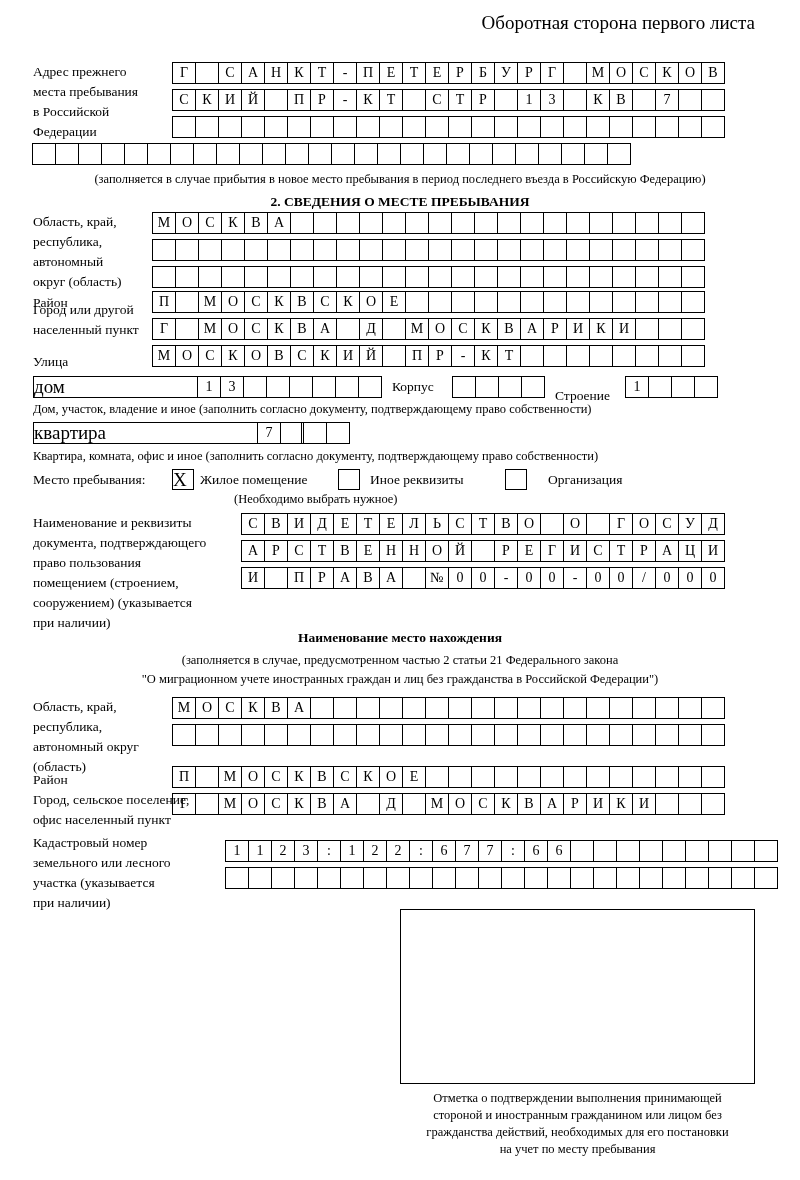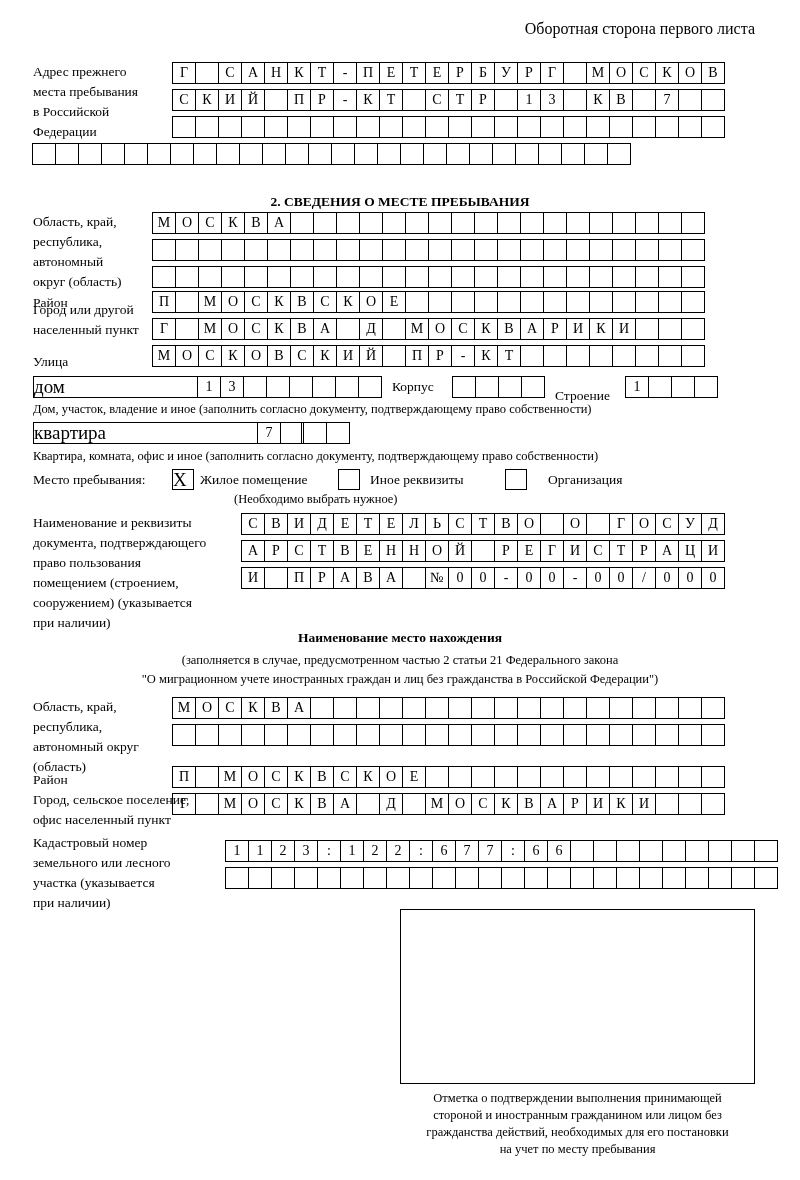--- a/index.html
+++ b/index.html
@@ -16,22 +16,22 @@
   }
   .page {
     position: relative;
     width: 800px;
     height: 1180px;
     box-sizing: border-box;
   }
   .hdr-right {
     position: absolute;
     right: 45px;
-    top: 20px;
-    font-size: 16px;
+    top: 12px;
+    font-size: 19px;
   }
   .lbl {
     position: absolute;
     font-size: 13.5px;
     line-height: 20px;
     white-space: pre-line;
   }
   .cells {
     position: absolute;
     display: flex;
@@ -196,20 +196,21 @@
       <div class="cell"></div>
       <div class="cell"></div>
       <div class="cell"></div>
       <div class="cell"></div>
       <div class="cell"></div>
       <div class="cell"></div>
       <div class="cell"></div>
       <div class="cell"></div>
     </div>
 
+  <div class="note" style="top:172px;">(заполняется в случае прибытия в новое место пребывания в период последнего въезда в Российскую Федерацию)</div>
 
   <div class="center-title" style="top:194px;">2. СВЕДЕНИЯ О МЕСТЕ ПРЕБЫВАНИЯ</div>
 
   <div class="lbl" style="left:33px; top:212px;">Область, край,
 республика,
 автономный
 округ (область)</div>
   <div class="cells" id="s2-reg1" style="left:152px; top:212px;">
       <div class="cell">М</div>
       <div class="cell">О</div>

